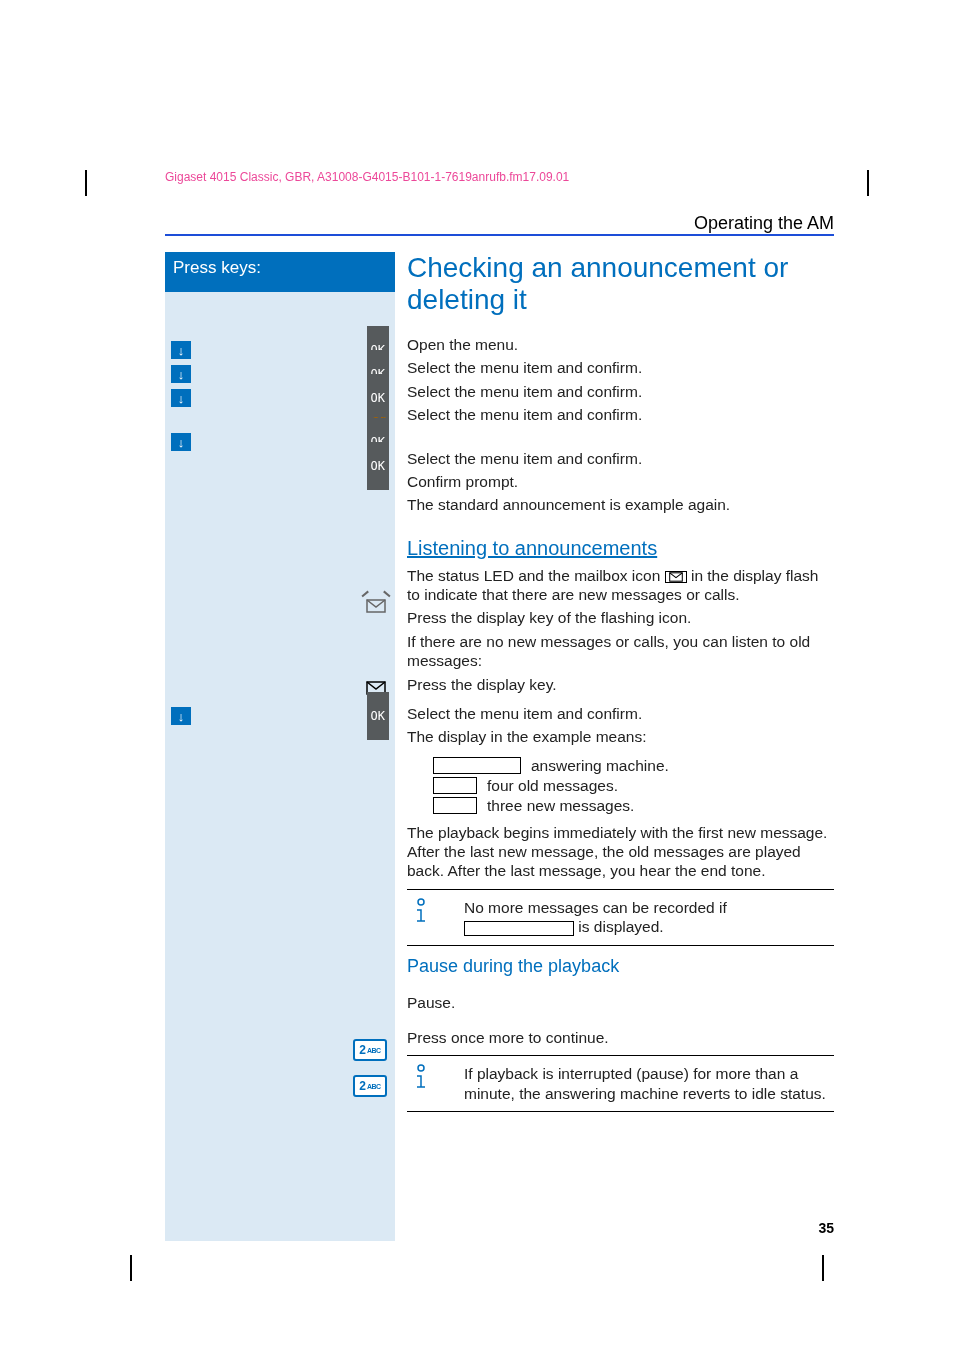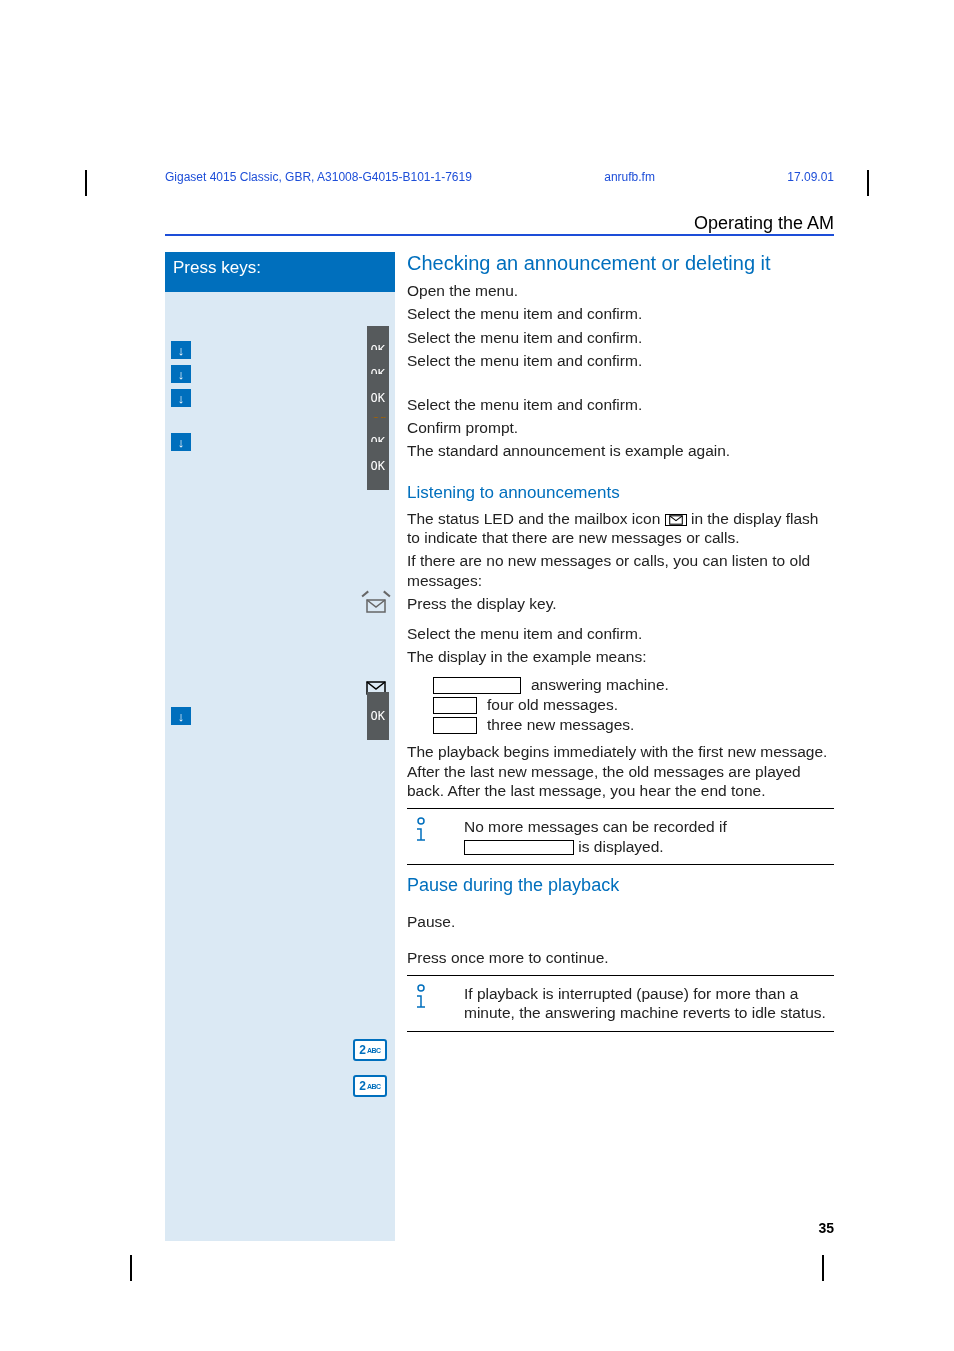--- a/index.html
+++ b/index.html
@@ -15,24 +15,22 @@
   .crop-tl { position: absolute; top: 170px; left: 85px; width: 2px; height: 26px; background: #000; }
   .crop-tr { position: absolute; top: 170px; right: 85px; width: 2px; height: 26px; background: #000; }
   .crop-bl { position: absolute; bottom: 70px; left: 130px; width: 2px; height: 26px; background: #000; }
   .crop-br { position: absolute; bottom: 70px; right: 130px; width: 2px; height: 26px; background: #000; }
   .header-row {
     position: absolute;
     top: 170px;
     left: 165px;
     right: 120px;
     display: flex;
-    justify-content: space-between;
     font-size: 12px;
-    color: #1d4ed8;
-    gap: 28px;
+    color: #ec4899;
   }
   .running-header {
     position: absolute;
     top: 213px;
     left: 165px;
     right: 120px;
     text-align: right;
     font-size: 18px;
     padding-bottom: 0;
     border-bottom: 2px solid #1d4ed8;
@@ -126,22 +124,22 @@
     font-weight: bold;
     background: #fff;
   }
   .key2 .sup { font-size: 7px; margin-left: 1px; letter-spacing: -0.5px; }
   .right-col {
     flex: 1;
     padding-left: 12px;
     font-size: 15.5px;
     color: #222;
   }
-  .h2 { color: #006fbd; font-size: 20px; margin-bottom: 6px; }
-  .h1 { color: #006fbd; font-size: 17px; margin-bottom: 6px; margin-top: 22px; font-weight: normal; }
+  .h2 { color: #006fbd; font-size: 28px; margin-bottom: 19px; }
+  .h1 { color: #006fbd; font-size: 20px; margin-bottom: 6px; margin-top: 22px; font-weight: normal; text-decoration: underline; }
   .h3 { color: #006fbd; font-size: 18px; margin-bottom: 6px; margin-top: 10px; }
   .p { margin-bottom: 4px; line-height: 1.25; }
   .spacer-sm { height: 4px; }
   .mail-inline {
     display: inline-block;
     border: 1px solid #000;
     padding: 0 3px;
     vertical-align: middle;
   }
   .mail-inline svg { width: 14px; height: 10px; display: block; }
@@ -306,20 +304,21 @@
     <div class="p">
       <span>The status LED and the mailbox icon </span>
       <span class="mail-inline">
         <svg viewBox="0 0 20 14">
             <rect x="1" y="1" width="18" height="12" fill="none" stroke="#000" stroke-width="1.5"></rect>
             <path d="M1 1 L10 8 L19 1" fill="none" stroke="#000" stroke-width="1.5"></path>
           </svg>
       </span>
       <span>in the display flash to indicate that there are new messages or calls.</span>
     </div>
+    <div class="p">Press the display key of the flashing icon.</div>
     <div class="p">If there are no new messages or calls, you can listen to old messages:</div>
     <div class="p">Press the display key.</div>
     <div style="height:6px"></div>
     <div class="p">Select the menu item and confirm.</div>
     <div class="p">The display in the example means:</div>
     <div style="height:4px"></div>
     <div class="example-row">
       <span class="example-box"></span>
       <span>answering machine.</span>
     </div>

